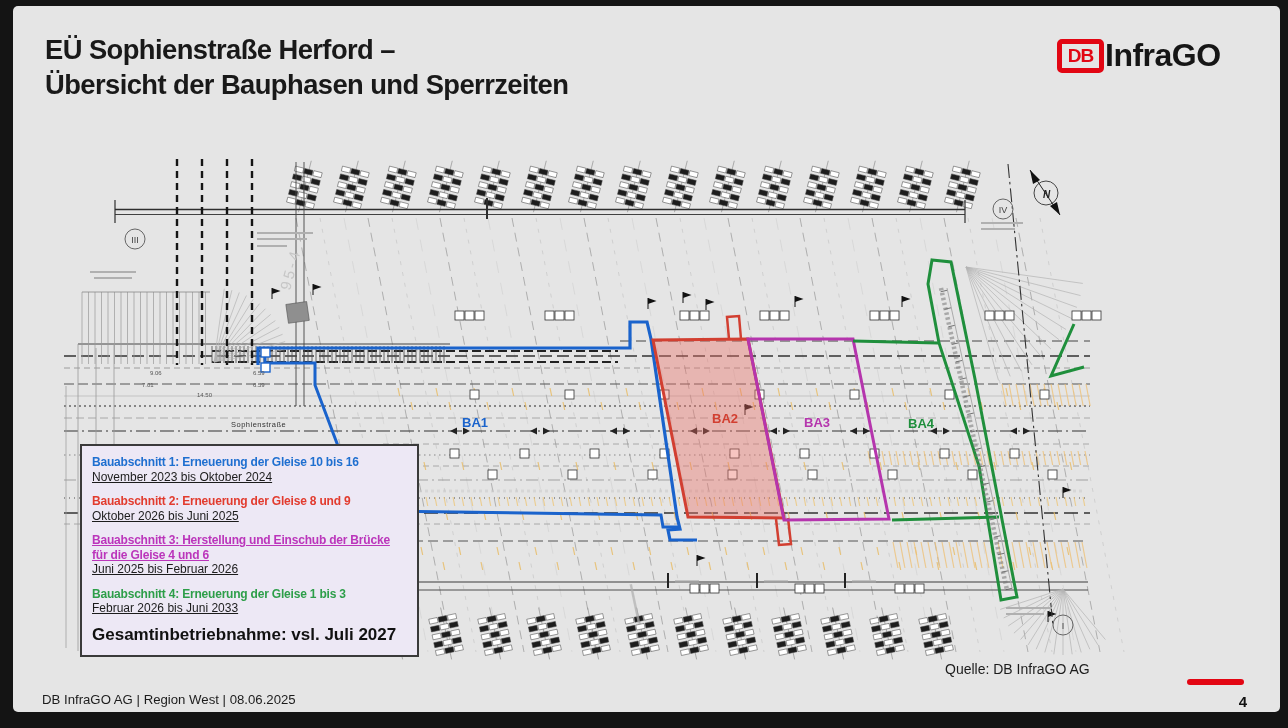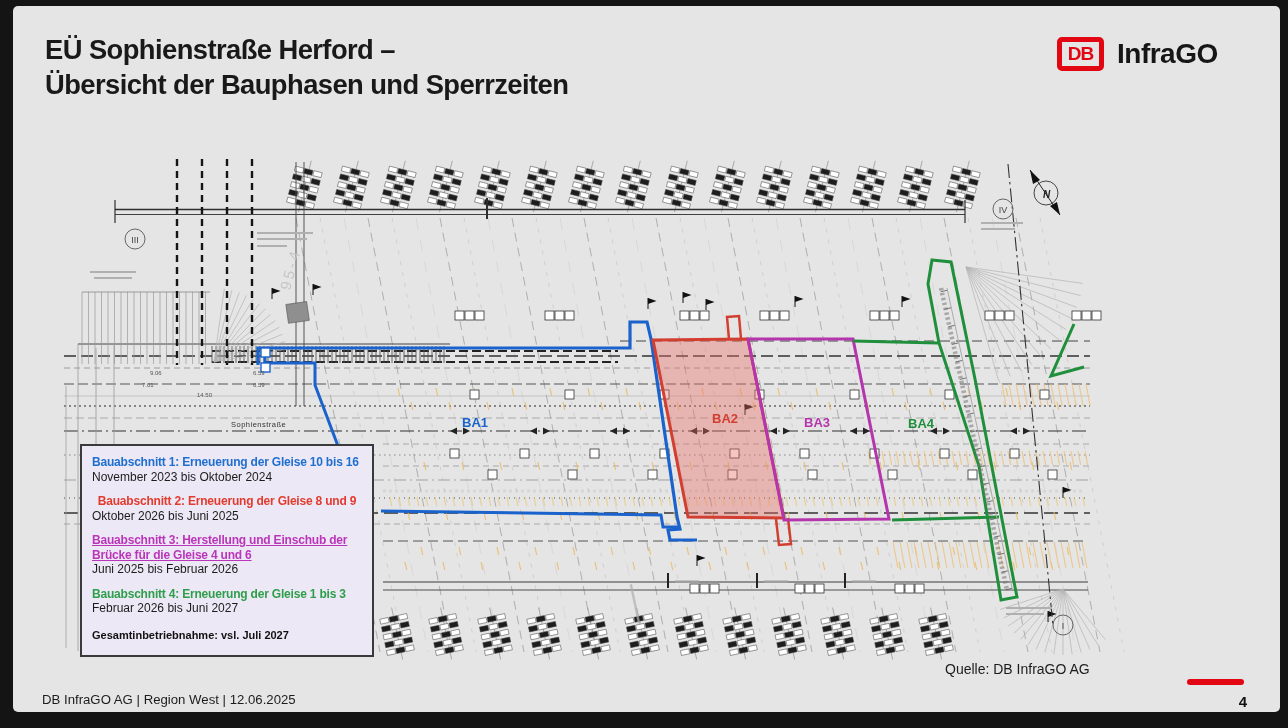--- a/index.html
+++ b/index.html
@@ -6,31 +6,31 @@
     font-family:"Liberation Sans",sans-serif;}
   .slide{position:absolute;left:13px;top:6px;width:1267px;height:706px;background:#e5e5e5;
     border-radius:5px;}
   
   .title{position:absolute;left:32px;top:26px;font-weight:700;color:#191919;
     font-size:28.5px;line-height:35px;letter-spacing:-0.6px;transform:scaleX(.96);transform-origin:left top;}
   .logo{position:absolute;left:1044px;top:31px;display:flex;align-items:center;}
   .db-box{width:47px;height:34px;border:5px solid #e20613;border-radius:5px;box-sizing:border-box;
     display:flex;align-items:center;justify-content:center;font-weight:700;font-size:19px;
     letter-spacing:-1px;color:#e20613;}
-  .brand{margin-left:13px;font-weight:700;font-size:28px;color:#161616;letter-spacing:-0.5px;}
+  .brand{margin-left:1px;font-weight:700;font-size:32px;color:#161616;letter-spacing:-0.5px;}
   
   .plan{position:absolute;left:7px;top:145px;width:1245px;height:520px;}
   
-  .legend{position:absolute;left:67px;top:438px;width:294px;height:213px;box-sizing:border-box;
+  .legend{position:absolute;left:67px;top:438px;width:339px;height:213px;box-sizing:border-box;
     background:#EDE8F5;border:2px solid #3a3a3a;padding:9px 10px 6px 10px;z-index:6;
     font-size:12px;line-height:14.5px;color:#1c1c1c;}
   .legend .item{margin-bottom:10px;}
   .legend .item-title{font-weight:700;letter-spacing:-0.2px;}
-  .legend .item-period{color:#1c1c1c;}
-  .legend .summary{font-weight:700;font-size:11px;margin-top:12px;color:#111;}
+  .legend .item-period{color:#1c1c1c;text-decoration:underline;}
+  .legend .summary{font-weight:700;font-size:17px;margin-top:12px;color:#111;}
   
   .source{position:absolute;left:932px;top:655px;font-size:14px;color:#1c1c1c;z-index:6;}
   .footer-left{position:absolute;left:29px;top:686px;font-size:13.2px;color:#1c1c1c;}
   .page-bar{position:absolute;left:1174px;top:673px;width:57px;height:5.5px;background:#e30613;border-radius:3px;}
   .page-num{position:absolute;left:1200px;top:687px;width:34px;text-align:right;font-weight:700;
     font-size:15px;color:#111;}
   svg text{font-family:"Liberation Sans",sans-serif;}
 </style>
 </head>
 <body>
@@ -1188,31 +1188,31 @@
       </g>
     </g>
   </svg>
 
   <div class="legend">
     <div class="item">
       <div class="item-title" style="color: rgb(30, 111, 208);">Bauabschnitt 1: Erneuerung der Gleise 10 bis 16</div>
       <div class="item-period">November 2023 bis Oktober 2024</div>
     </div>
     <div class="item">
-      <div class="item-title" style="color: rgb(226, 59, 46); text-align: center;">Bauabschnitt 2: Erneuerung der Gleise 8 und 9</div>
+      <div class="item-title" style="color: rgb(226, 59, 46);">Bauabschnitt 2: Erneuerung der Gleise 8 und 9</div>
       <div class="item-period">Oktober 2026 bis Juni 2025</div>
     </div>
     <div class="item">
       <div class="item-title" style="color: rgb(187, 53, 187); text-decoration: underline;">Bauabschnitt 3: Herstellung und Einschub der Brücke für die Gleise 4 und 6</div>
       <div class="item-period">Juni 2025 bis Februar 2026</div>
     </div>
     <div class="item">
       <div class="item-title" style="color: rgb(45, 158, 73);">Bauabschnitt 4: Erneuerung der Gleise 1 bis 3</div>
-      <div class="item-period">Februar 2026 bis Juni 2027</div>
+      <div class="item-period">Februar 2026 bis Juni 2033</div>
     </div>
     <div class="summary">Gesamtinbetriebnahme: vsl. Juli 2027</div>
   </div>
 
   <div class="source">Quelle: DB InfraGO AG</div>
-  <div class="footer-left">DB InfraGO AG | Region West | 12.06.2025</div>
+  <div class="footer-left">DB InfraGO AG | Region West | 08.06.2025</div>
   <div class="page-bar"></div>
   <div class="page-num">4</div>
 </div>
 
 </body></html>

